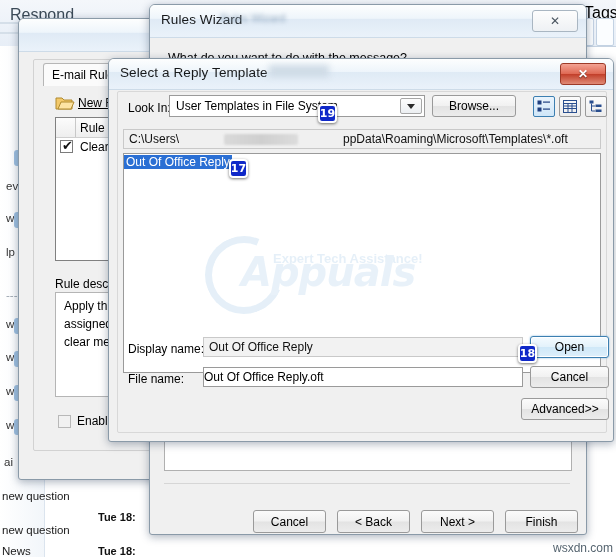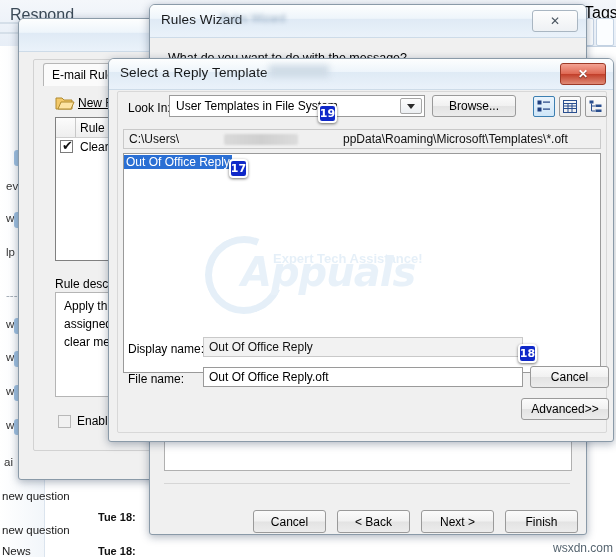--- a/index.html
+++ b/index.html
@@ -63,21 +63,21 @@
     text-shadow:0 1px 1px rgba(0,0,0,.5);
   }
 
   
   .lbl { position:absolute; font-size:12px; color:#000; white-space:nowrap; }
   .groupbox { position:absolute; border:1px solid #d6d6d6; background:#f0f0f0; border-radius:2px; }
   .txtbox {
     position:absolute; background:#ffffff;
     border:1px solid #9a9a9a; box-sizing:border-box;
     font-size:12px; color:#000;
-    display:flex; align-items:center; padding-left:5px;
+    display:flex; align-items:center; 
     white-space:nowrap; overflow:hidden;
   }
   .readonly-path {
     position:absolute; background:#f0f0f0;
     border:1px solid #c9c9c9; box-sizing:border-box;
     font-size:12px; color:#111;
     display:flex; align-items:center; padding-left:5px; white-space:nowrap;gap:44px;
   }
   .btn {
     position:absolute; box-sizing:border-box;
@@ -339,20 +339,21 @@
           <span>Out Of Office Reply</span>
         </div>
       </div>
 
       <div class="lbl" style="left:19px; top:283px;">Display name:</div>
       <div class="readonly-path" style="left:94px; top:278px; width:320px; height:20px; background:#f2f2f2;">Out Of Office Reply</div>
 
       <div class="lbl" style="left:19px; top:313px;">File name:</div>
       <div class="txtbox" style="left:94px; top:308px; width:320px; height:20px;">Out Of Office Reply.oft</div>
 
+      <div class="btn focus" style="left:421px; top:277px; width:79px; height:22px;">Open</div>
       <div class="btn" style="left:421px; top:307px; width:79px; height:22px;">Cancel</div>
       <div class="btn" style="left:412px; top:339px; width:88px; height:22px;">Advanced&gt;&gt;</div>
     </div>
   </div>
 
   <div class="wm-appuals">
     <div class="ring"></div>
     <div class="tag">Expert Tech Assistance!</div>
     <div class="word">Appuals</div>
   </div>

